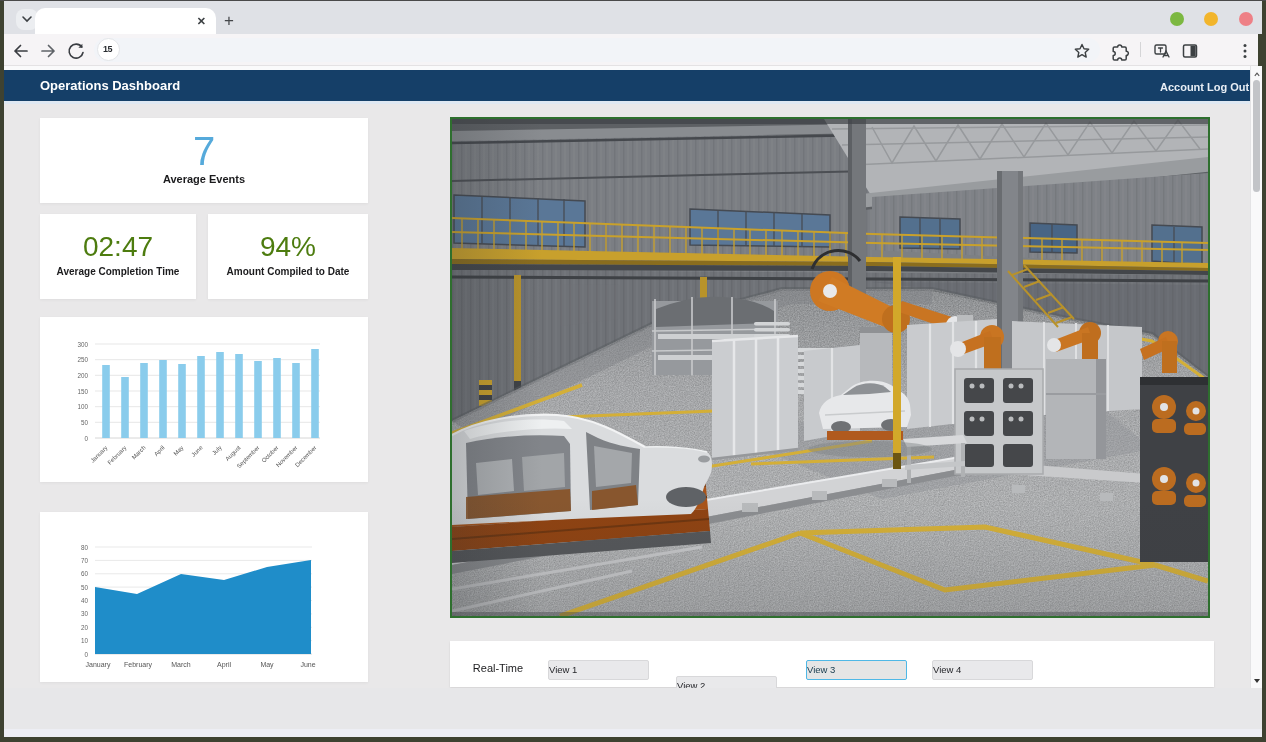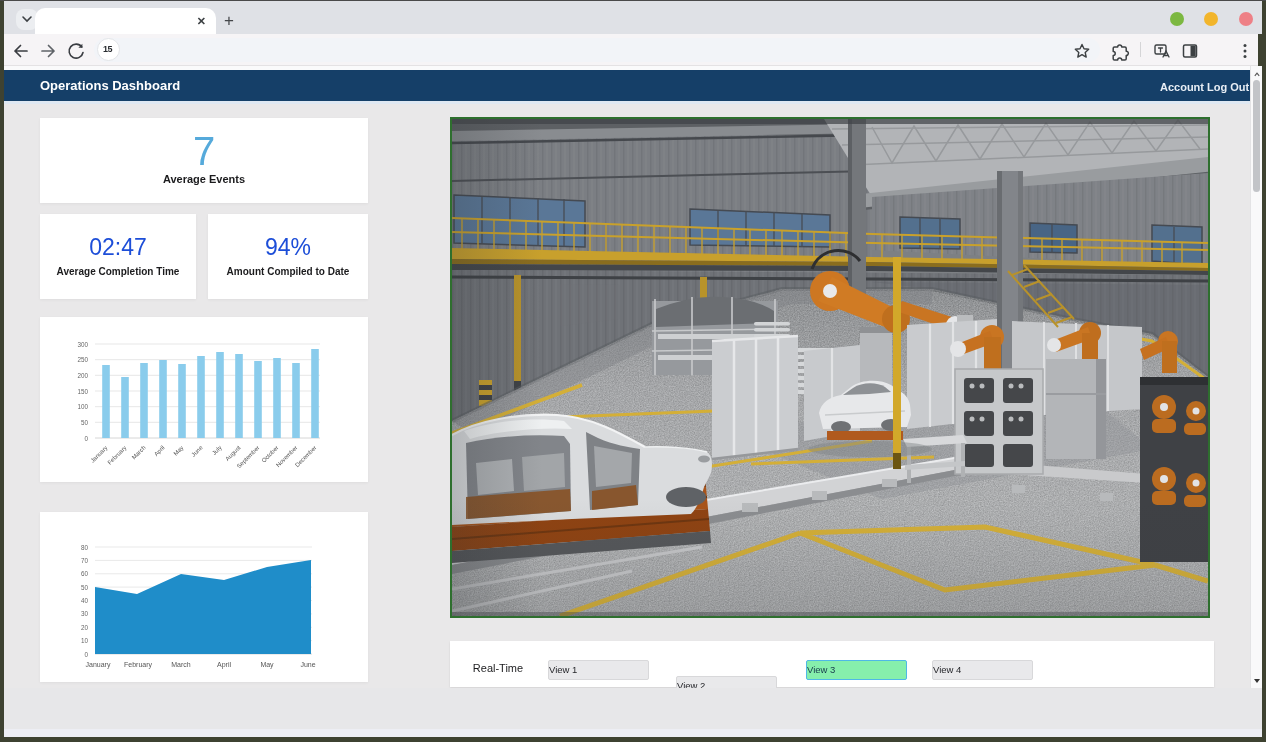--- a/index.html
+++ b/index.html
@@ -24,31 +24,31 @@
   #navline { left:4px; top:101px; width:1246px; height:3px; background:#dfe8f2; }
   #pagebg { left:4px; top:104px; width:1246px; height:584px; background:#e9e8e9; }
   #navtitle { left:40px; top:78px; color:#fff; font-size:13px; font-weight:bold; letter-spacing:0; }
   .navlink { top:81px; color:#e8eef5; font-size:11px; font-weight:bold; }
   .card { position:absolute; background:#fff; box-shadow:0 1px 3px rgba(0,0,0,.05); }
   #card1 { left:40px; top:118px; width:328px; height:85px; text-align:center; }
   #bignum { font-size:40px; color:#56aadb; line-height:44px; margin-top:11px; }
   .lbl { font-size:11px; font-weight:bold; color:#1b1b1d; }
   #card2 { left:40px; top:214px; width:156px; height:85px; text-align:center; }
   #card3 { left:208px; top:214px; width:160px; height:85px; text-align:center; }
-  .mednum { font-size:23px; color:#1d4ed8; line-height:32px; margin-top:17px; }
+  .mednum { font-size:28px; color:#4d7c0f; line-height:32px; margin-top:17px; }
   .lbl2 { font-size:10px; font-weight:bold; color:#1b1b1d; margin-top:3px; }
   #card4 { left:40px; top:317px; width:328px; height:165px; }
   #card5 { left:40px; top:512px; width:328px; height:170px; }
   
   #img { left:450px; top:117px; width:760px; height:501px; border:2px solid #2e6f2e; background:#909296; }
   
   #strip { left:450px; top:641px; width:764px; height:46px; background:#fff; box-shadow:0 1px 2px rgba(0,0,0,.1); }
   #rt { position:absolute; left:16px; top:21px; width:64px; text-align:center; font-size:11px; color:#1c1c1e; }
   .vbtn { position:absolute; top:19px; width:101px; height:20px; background:#e9e9eb; border:1px solid #d8d8da; border-radius:2px; font-size:9.5px; color:#26272b; text-align:left; line-height:18px; }
-  #v3 { background:#86efac; border-color:#4fb8e6; color:#163a4d; }
+  #v3 { background:#e5e5e5; border-color:#4fb8e6; color:#163a4d; }
   
   #vsb { left:1250px; top:66px; width:12px; height:622px; background:#f9f9fa; border-left:1px solid #e3e3e5; }
   #vthumb { position:absolute; left:2px; top:14px; width:7px; height:112px; background:#c2c4c8; border-radius:4px; }
   #botband1 { left:4px; top:688px; width:1258px; height:41px; background:#e7e7e9; }
   #botband2 { left:4px; top:729px; width:1258px; height:8px; background:#edeef4; }
   #frameL { left:0; top:0; width:4px; height:742px; background:#3e4231; }
   #frameR { left:1262px; top:0; width:4px; height:742px; background:#3e4231; }
   #frameB { left:0; top:737px; width:1266px; height:5px; background:#3e4231; }
   #frameT { left:0; top:0; width:1266px; height:1px; background:#4a4a4a; }
 </style>

